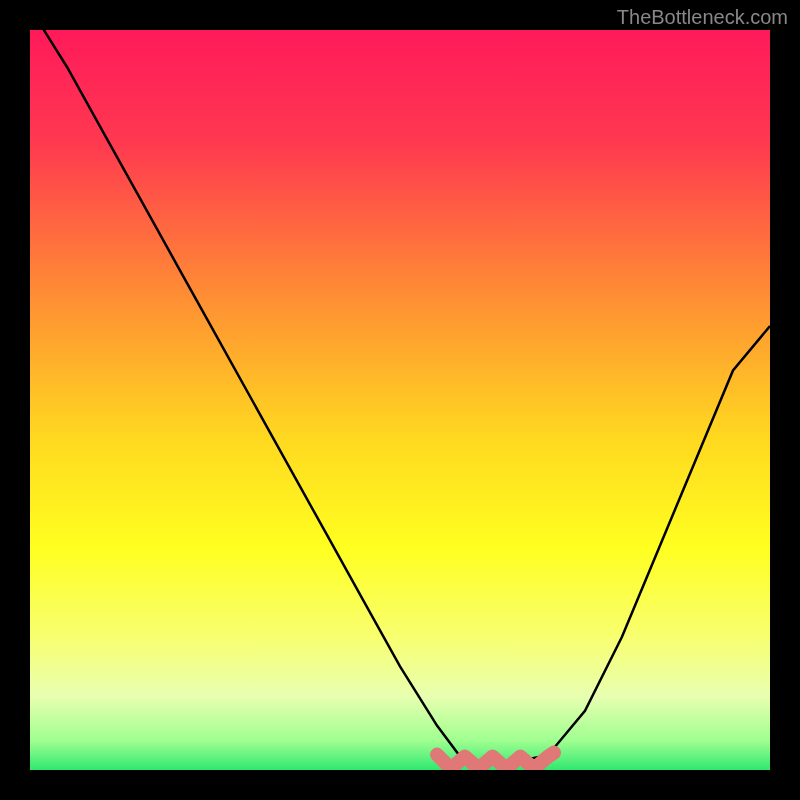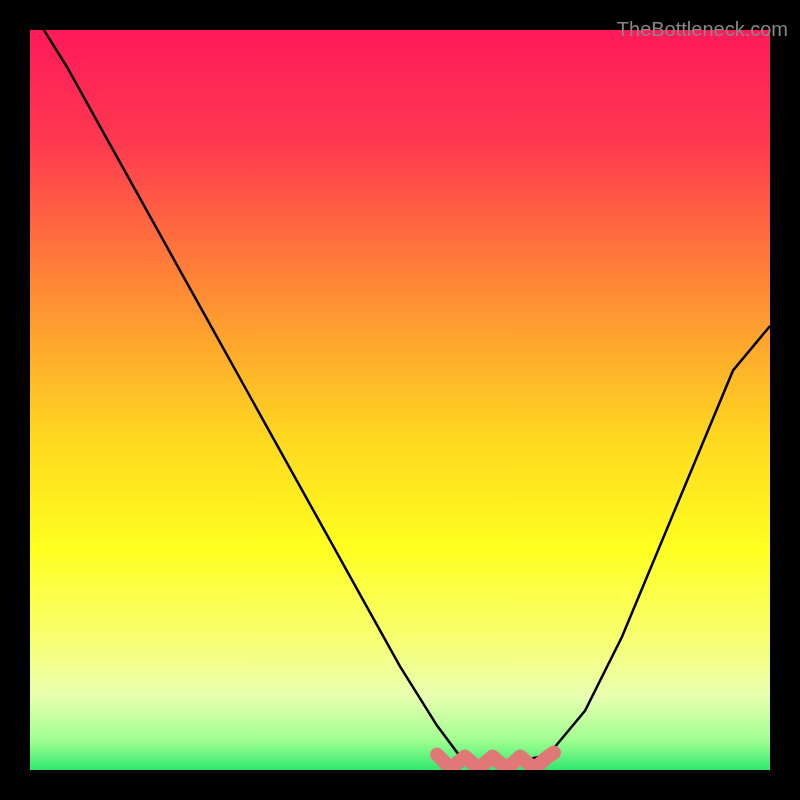--- a/index.html
+++ b/index.html
@@ -13,21 +13,21 @@
   }
   .chart-container {
     position: absolute;
     top: 0;
     left: 0;
     width: 800px;
     height: 800px;
   }
   .attribution {
     position: absolute;
-    top: 18px;
+    top: 6px;
     right: 12px;
     color: #888;
     font-size: 20px;
     font-weight: 500;
     z-index: 10;
   }
   svg {
     display: block;
   }
 </style>

